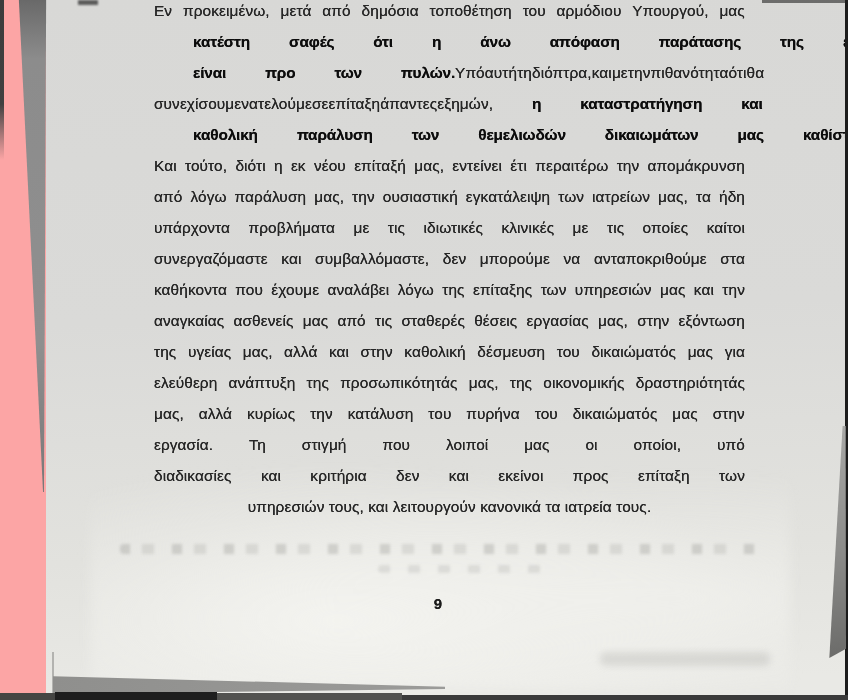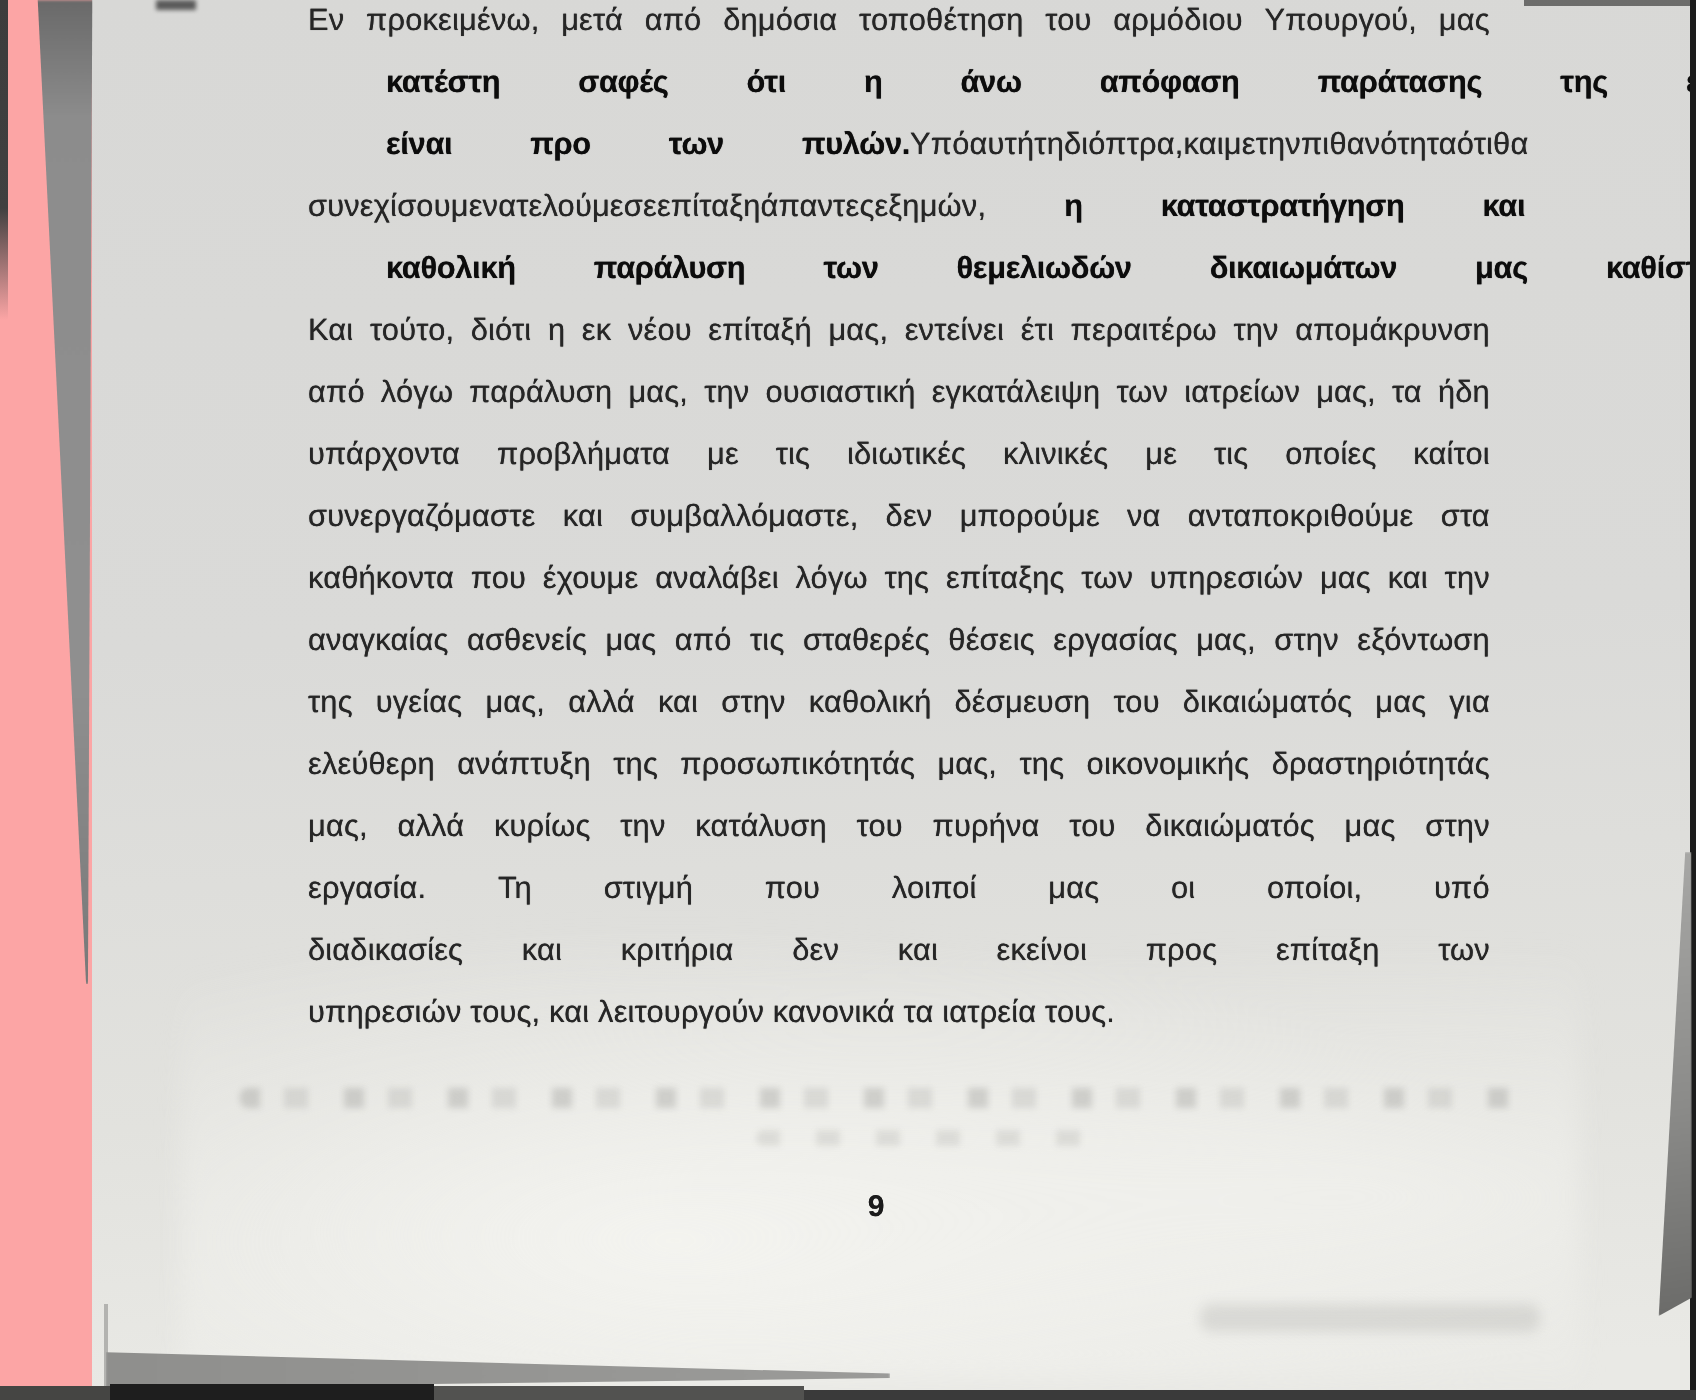--- a/index.html
+++ b/index.html
@@ -84,21 +84,21 @@
   .textblock{
     position:absolute;left:154px;top:-5px;width:591px;
     color:#262626;font-size:15.4px;letter-spacing:.1px;
     text-shadow:0 0 .35px rgba(25,25,25,.9);
   }
   .line{
     height:31px;line-height:31px;
     display:flex;justify-content:space-between;align-items:baseline;
     white-space:nowrap;
   }
-  .line.last{display:block;white-space:normal;}
+  .line.last{display:block;white-space:normal;text-align:center;}
   .w{white-space:pre;}
   .b{font-weight:700;color:#0c0c0c;letter-spacing:-0.15px;margin-left:39px;}
   .n{font-weight:400;}
   .pagenum{
     position:absolute;left:418px;top:594px;width:40px;
     text-align:center;font-size:15px;line-height:20px;font-weight:600;color:#1b1b1b;
     text-shadow:0 0 .3px rgba(20,20,20,.9);
   }
 </style>
 </head>

